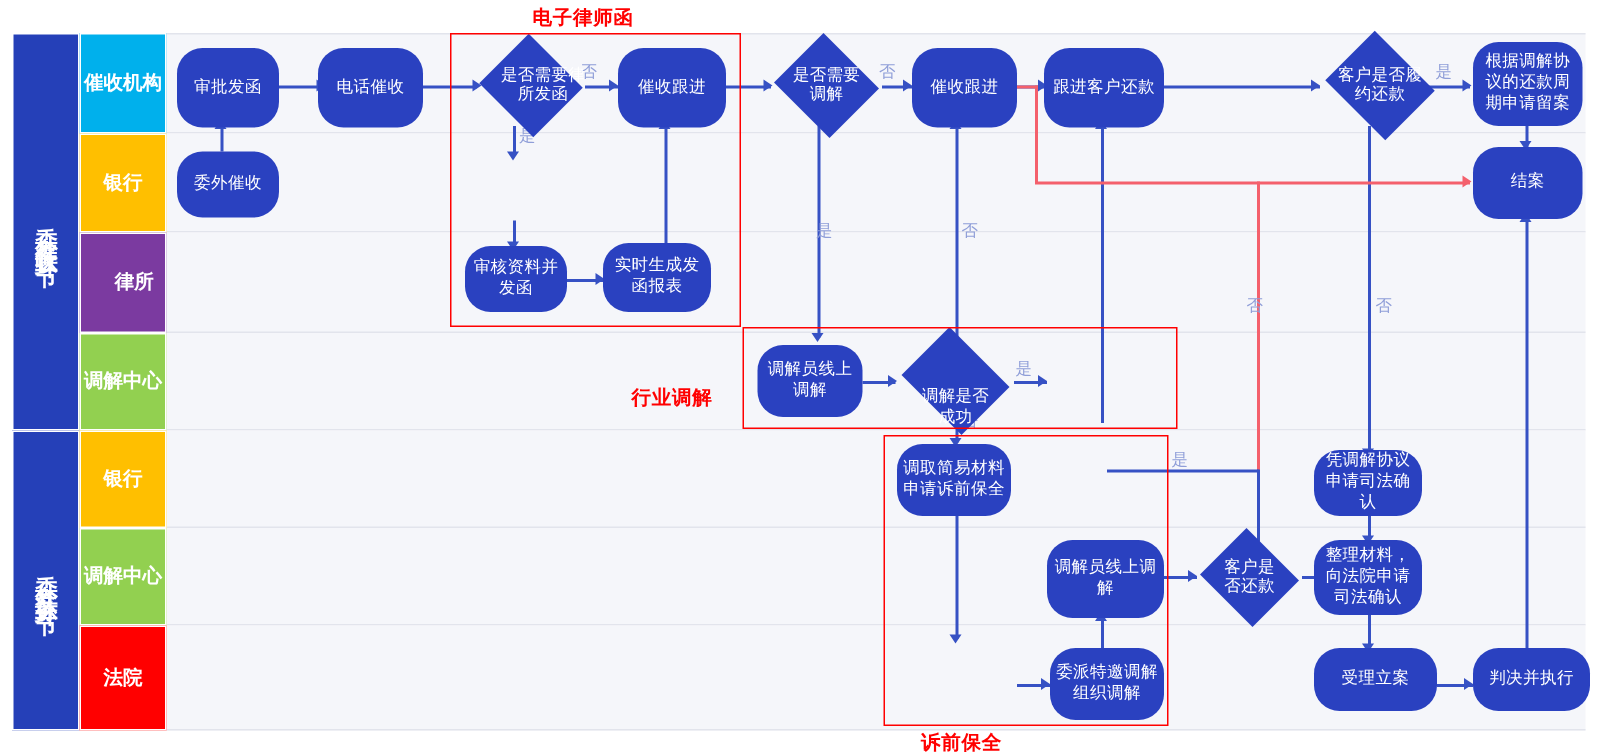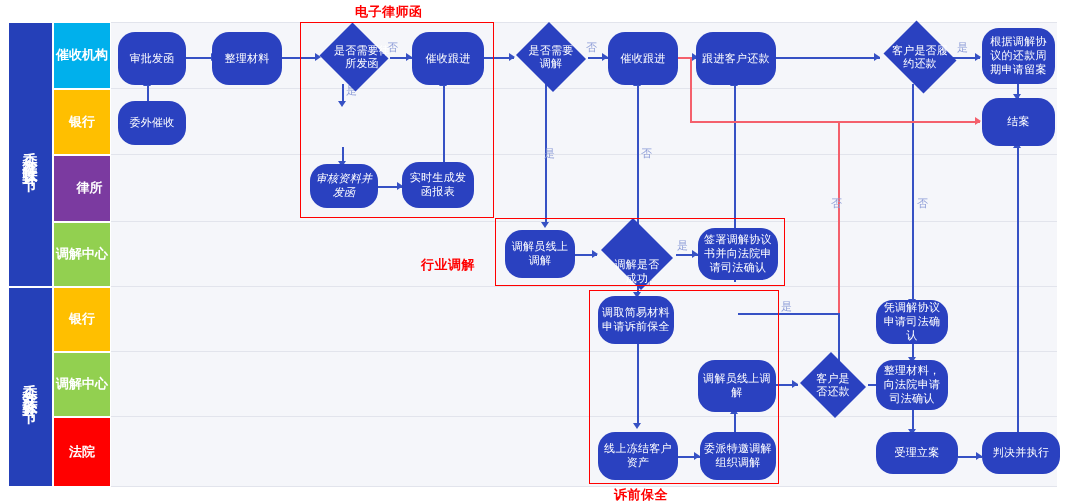--- a/index.html
+++ b/index.html
@@ -310,21 +310,21 @@
   <div class="elabel" style="left:957px; top:40px;">是</div>
   <div class="elabel" style="left:831px; top:196px;">否</div>
   <div class="elabel" style="left:917px; top:196px;">否</div>
   <div class="elabel" style="left:781px; top:299px;">是</div>
 
   <div class="node" style="left:118px; top:32px; width:68px; height:53px;">
     <span>审批发函</span>
     </div>
 
   <div class="node" style="left:212px; top:32px; width:70px; height:53px;">
-    <span>整理材料</span>
+    <span>电话催收</span>
     </div>
 
   <div class="diamond" style="left:318px; top:24px; width:72px; height:66px;justify-content:flex-end;">
     <div class="dia-shape"></div>
     <div class="dia-text" style="width:56px;">是否需要律所发函</div>
     </div>
 
   <div class="node" style="left:412px; top:32px; width:72px; height:53px;">
     <span>催收跟进</span>
     </div>
@@ -353,40 +353,37 @@
 
   <div class="node" style="left:118px; top:101px; width:68px; height:44px;">
     <span>委外催收</span>
     </div>
 
 
   <div class="node" style="left:982px; top:98px; width:73px; height:48px;">
     <span>结案</span>
     </div>
 
-  <div class="node" style="left:310px; top:164px; width:68px; height:44px;font-style:italic;">
+  <div class="node" style="left:310px; top:164px; width:68px; height:44px;">
     <span>审核资料并发函</span>
     </div>
 
   <div class="node" style="left:402px; top:162px; width:72px; height:46px;">
     <span>实时生成发函报表</span>
     </div>
 
   <div class="node" style="left:505px; top:230px; width:70px; height:48px;">
     <span>调解员线上调解</span>
     </div>
 
   <div class="diamond" style="left:597px; top:222px; width:80px; height:64px;">
     <div class="dia-shape"></div>
     <div class="dia-text" style="width:46px;margin-top:35px;">调解是否成功</div>
     </div>
 
-  <div class="node" style="left:698px; top:228px; width:80px; height:52px;">
-    <span>签署调解协议书并向法院申请司法确认</span>
-    </div>
 
   <div class="node" style="left:598px; top:296px; width:76px; height:48px;">
     <span>调取简易材料申请诉前保全</span>
     </div>
 
   <div class="node" style="left:876px; top:300px; width:72px; height:44px;">
     <span>凭调解协议申请司法确认</span>
     </div>
 
   <div class="node" style="left:698px; top:360px; width:78px; height:52px;">
@@ -395,23 +392,20 @@
 
   <div class="diamond" style="left:798px; top:354px; width:70px; height:62px;">
     <div class="dia-shape"></div>
     <div class="dia-text" style="width:44px;">客户是否还款</div>
     </div>
 
   <div class="node" style="left:876px; top:360px; width:72px; height:50px;">
     <span>整理材料，向法院申请司法确认</span>
     </div>
 
-  <div class="node" style="left:598px; top:432px; width:80px; height:48px;">
-    <span>线上冻结客户资产</span>
-    </div>
 
   <div class="node" style="left:700px; top:432px; width:76px; height:48px;">
     <span>委派特邀调解组织调解</span>
     </div>
 
   <div class="node" style="left:876px; top:432px; width:82px; height:42px;">
     <span>受理立案</span>
     </div>
 
   <div class="node" style="left:982px; top:432px; width:78px; height:42px;">

